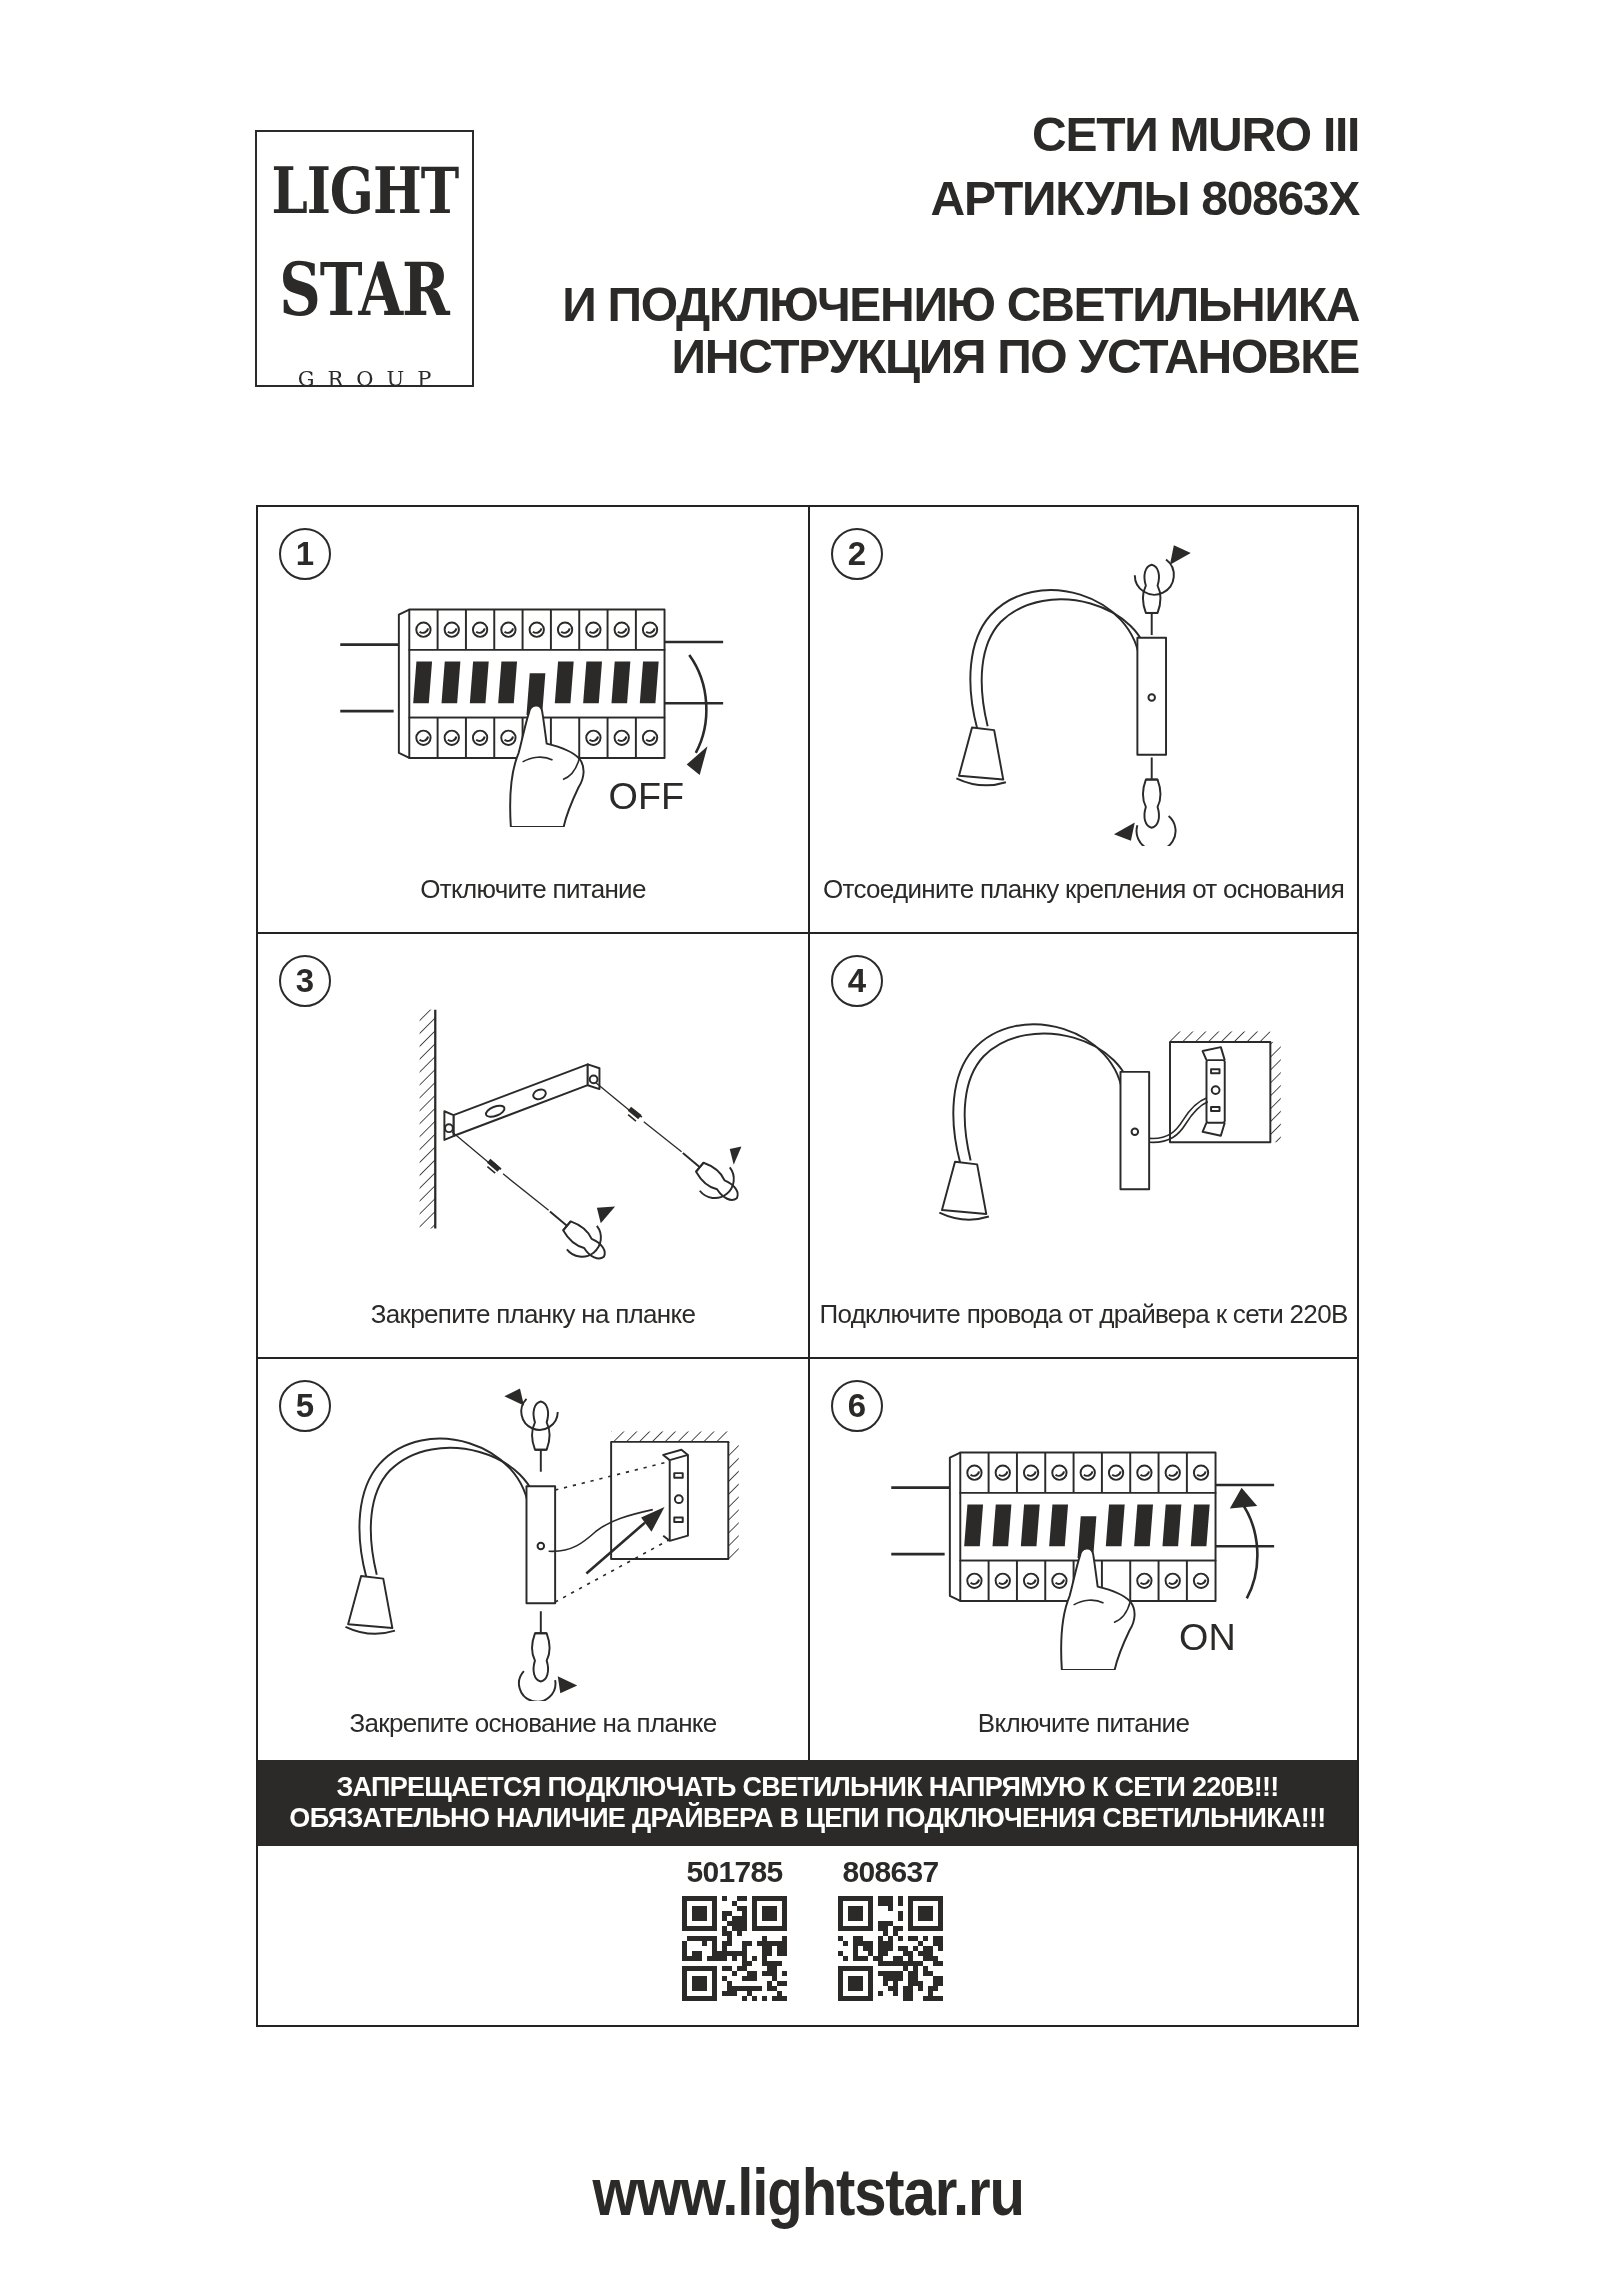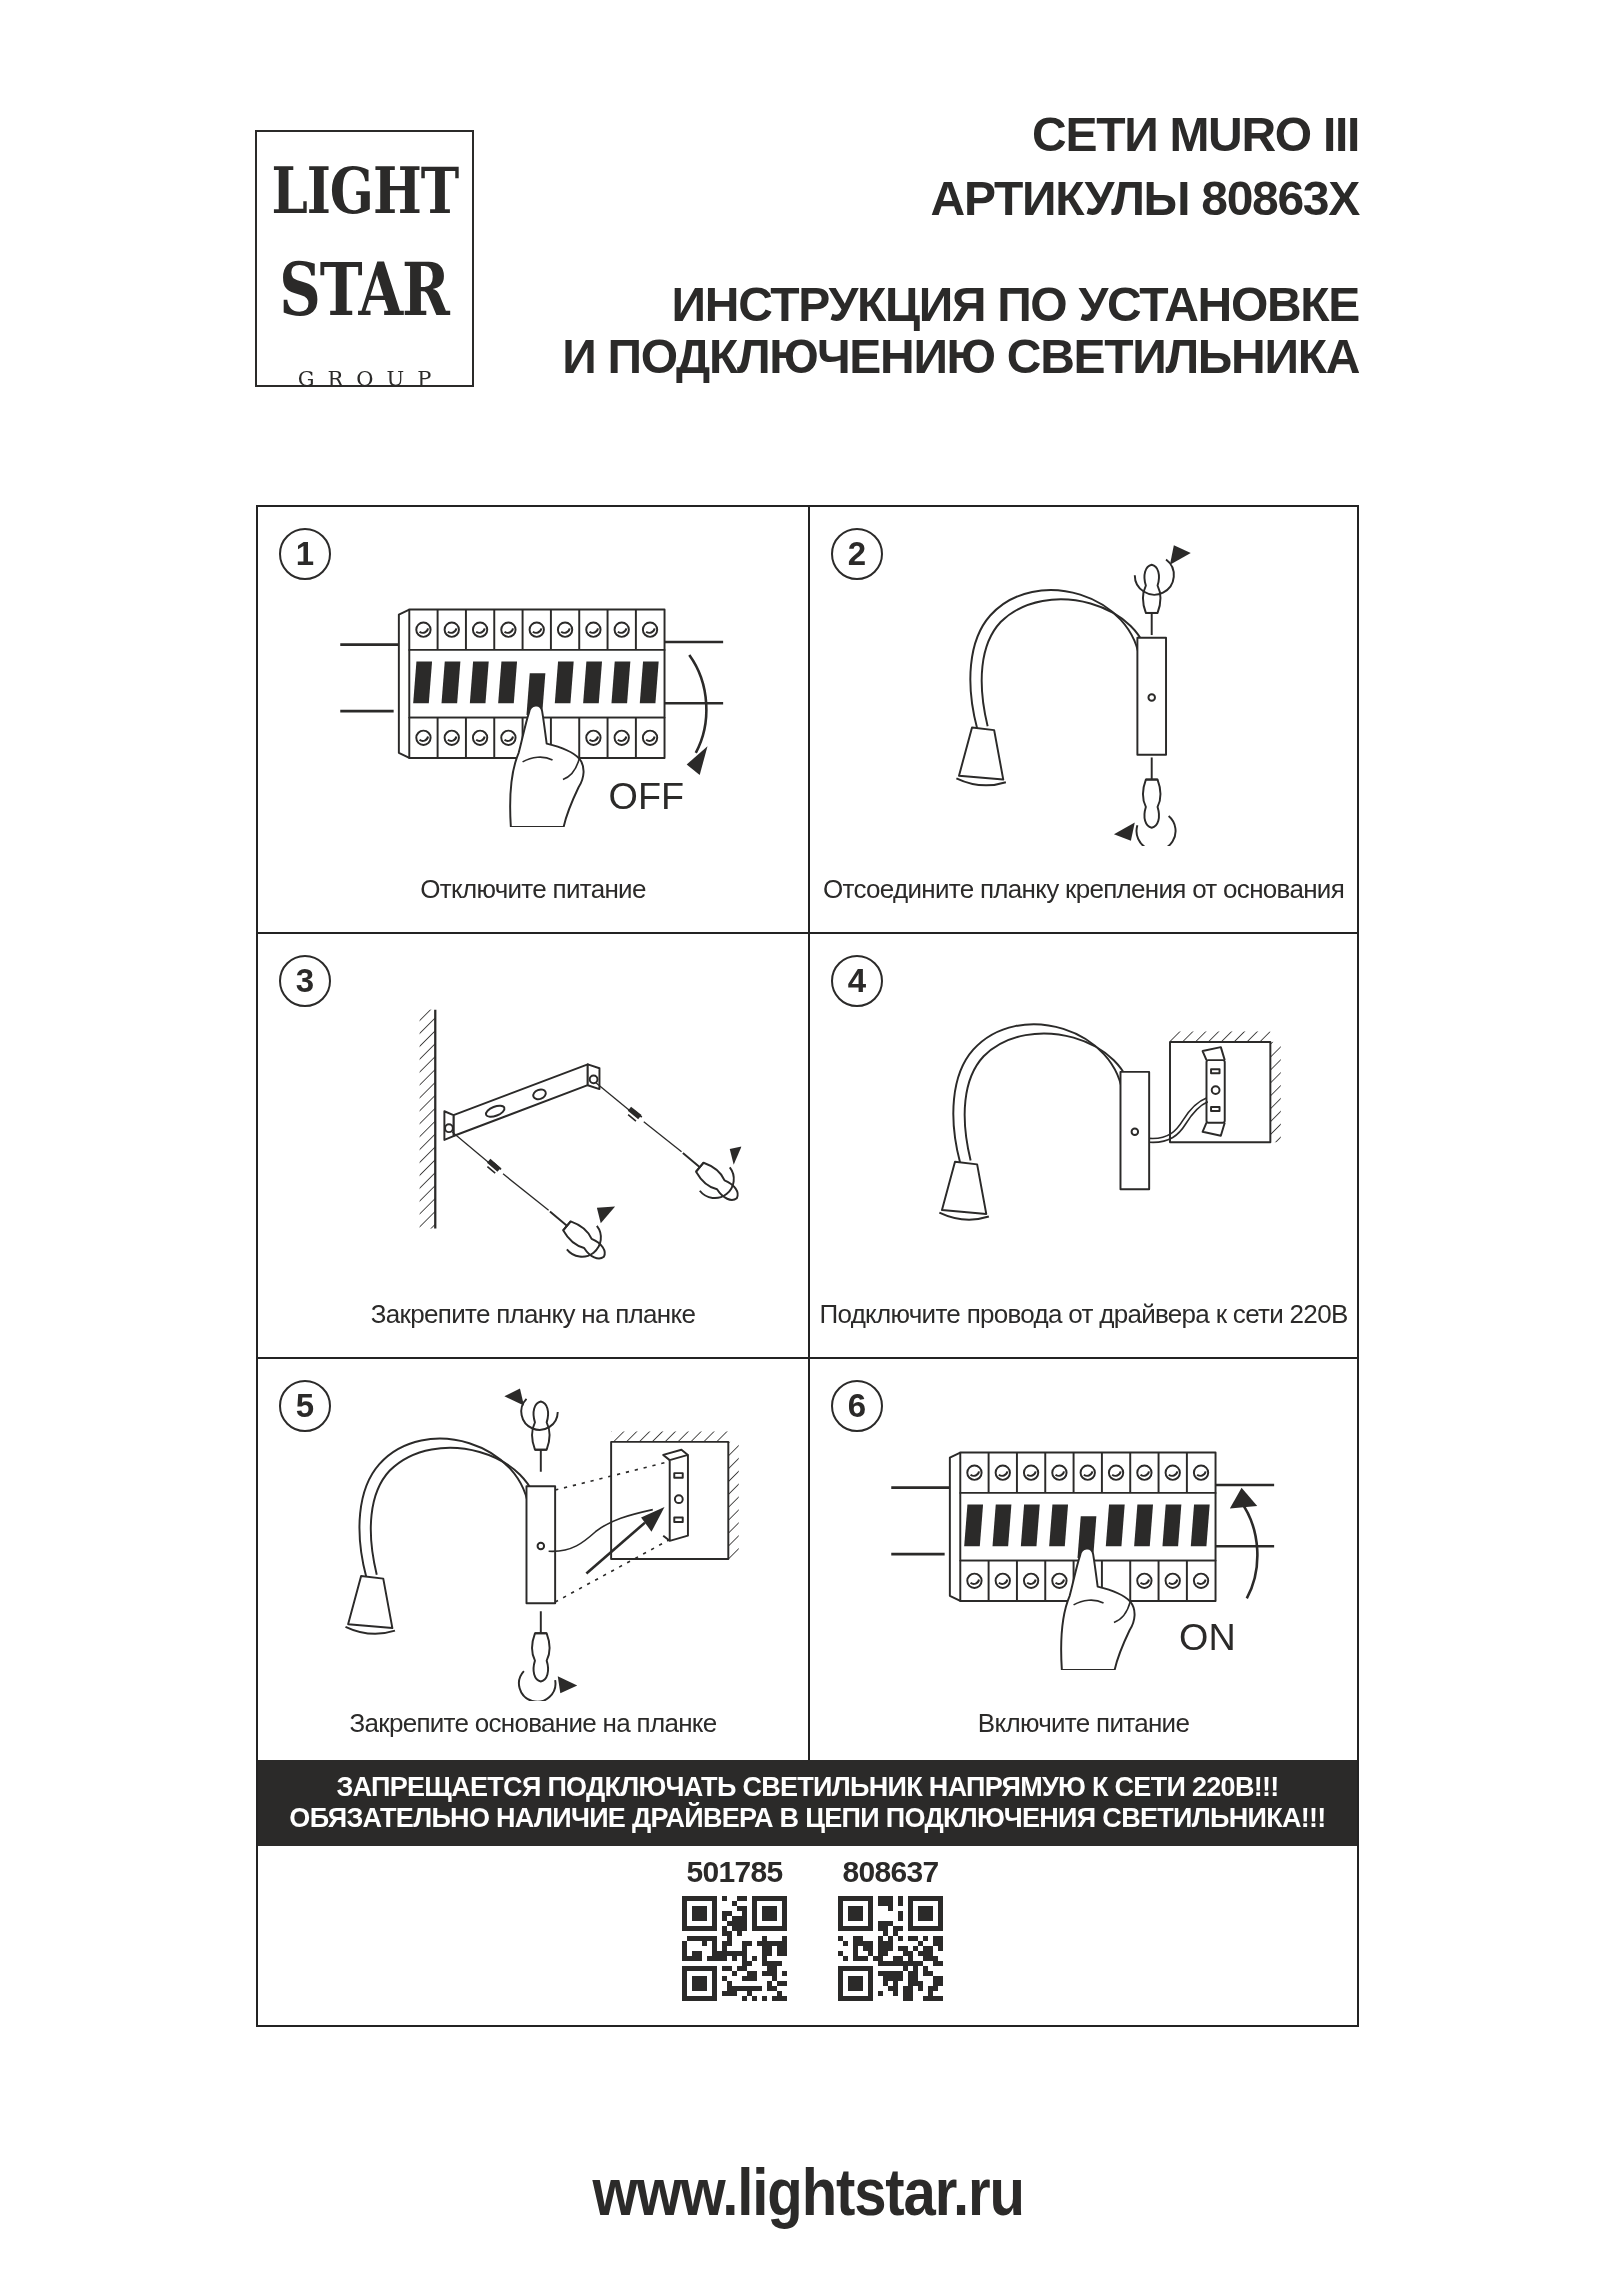--- a/index.html
+++ b/index.html
@@ -108,22 +108,22 @@
     <div class="logo-star">STAR</div>
     <div class="logo-group">GROUP</div>
     <div class="logo-flag"></div>
   </div>
 
   <div class="title-block">
     <div>СЕТИ MURO III</div>
     <div>АРТИКУЛЫ 80863X</div>
   </div>
   <div class="subtitle-block">
+    <div>И ПОДКЛЮЧЕНИЮ СВЕТИЛЬНИКА</div>
     <div>ИНСТРУКЦИЯ ПО УСТАНОВКЕ</div>
-    <div>И ПОДКЛЮЧЕНИЮ СВЕТИЛЬНИКА</div>
   </div>
 
   <div class="table">
     <div class="v-divider"></div>
     <div class="h-divider" style="top:425px"></div>
     <div class="h-divider" style="top:850px"></div>
 
     <div class="cell" style="left:0;top:0;height:425px">
       <div class="step-circle">
           <span>1</span>

